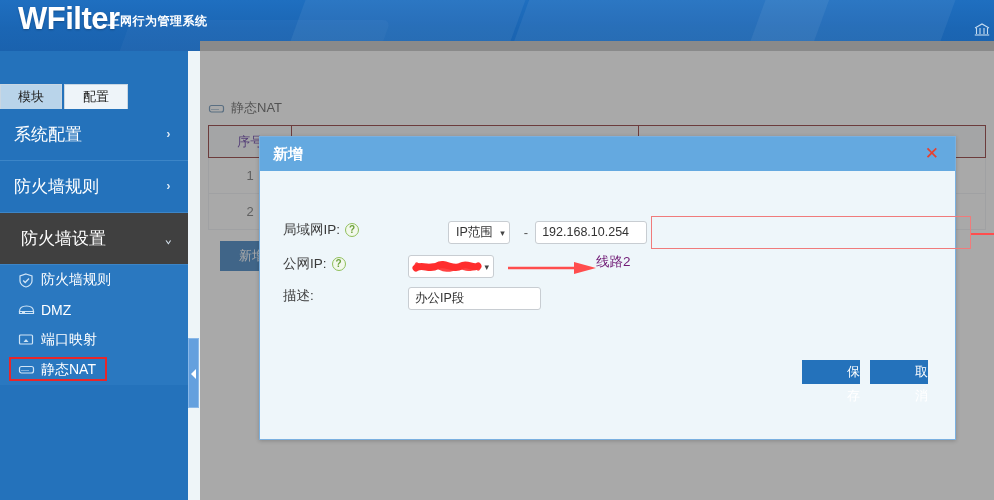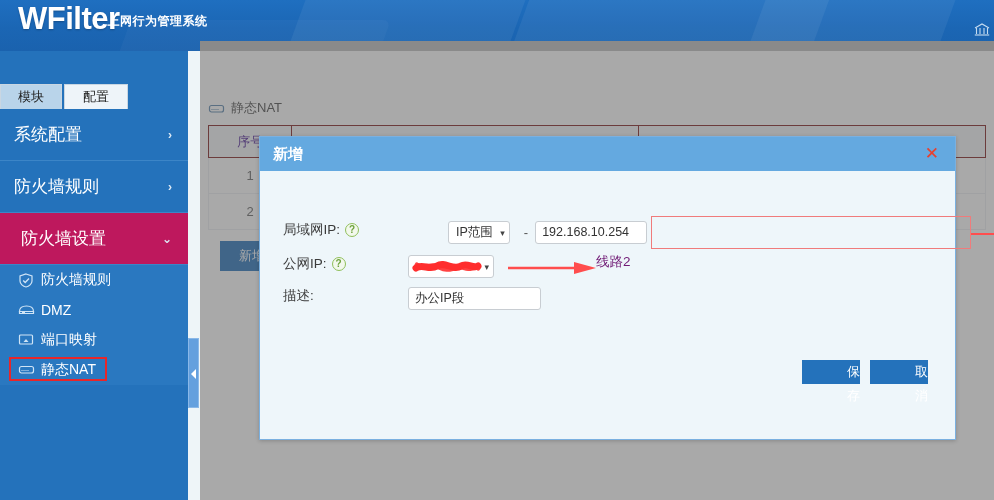--- a/index.html
+++ b/index.html
@@ -87,29 +87,30 @@
     position: relative;
     height: 52px;
     width: 188px;
     border-bottom: 1px solid #3c85c7;
     color: #ffffff;
     font-size: 17px;
     display: flex;
     align-items: center;
     padding-left: 14px;
     background: #2472bb;
+    font-family: Liberation Mono, monospace;
   }
   .nav-group .caret {
     position: absolute; right: 16px; top: 50%;
     transform: translateY(-50%);
     font-size: 12px;
     color: #dce9f5;
     font-weight: bold;
   }
-  .nav-group.open { background: #be185d; padding-left: 21px; }
+  .nav-group.open { background: #404040; padding-left: 21px; }
 
   .nav-sub {
     position: relative;
     height: 30px;
     width: 188px;
     color: #ffffff;
     font-size: 14px;
     display: flex;
     align-items: center;
     padding-left: 18px;

